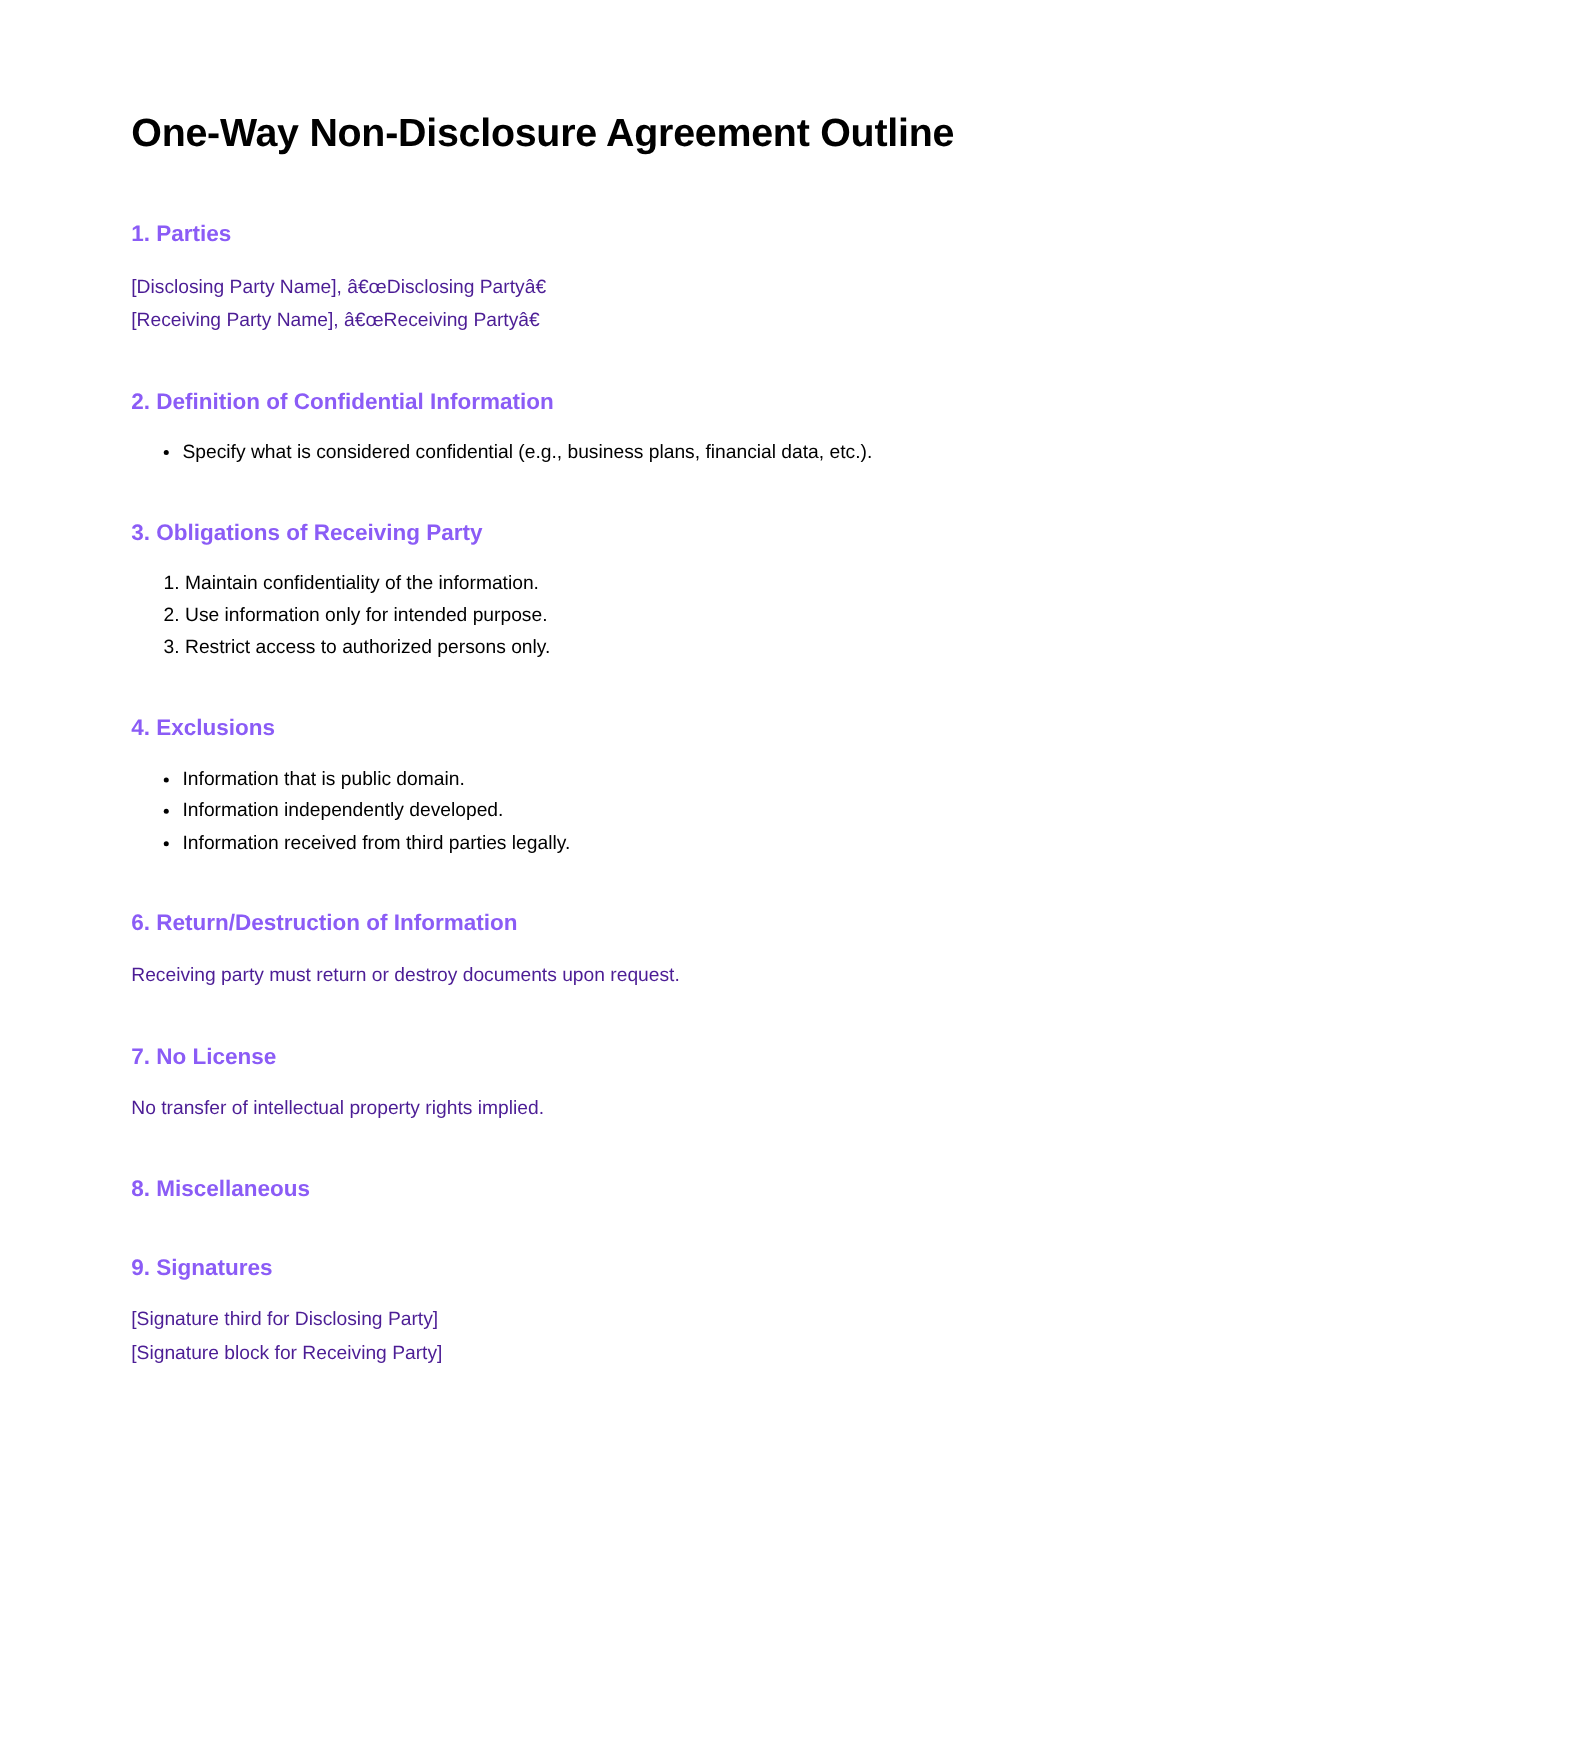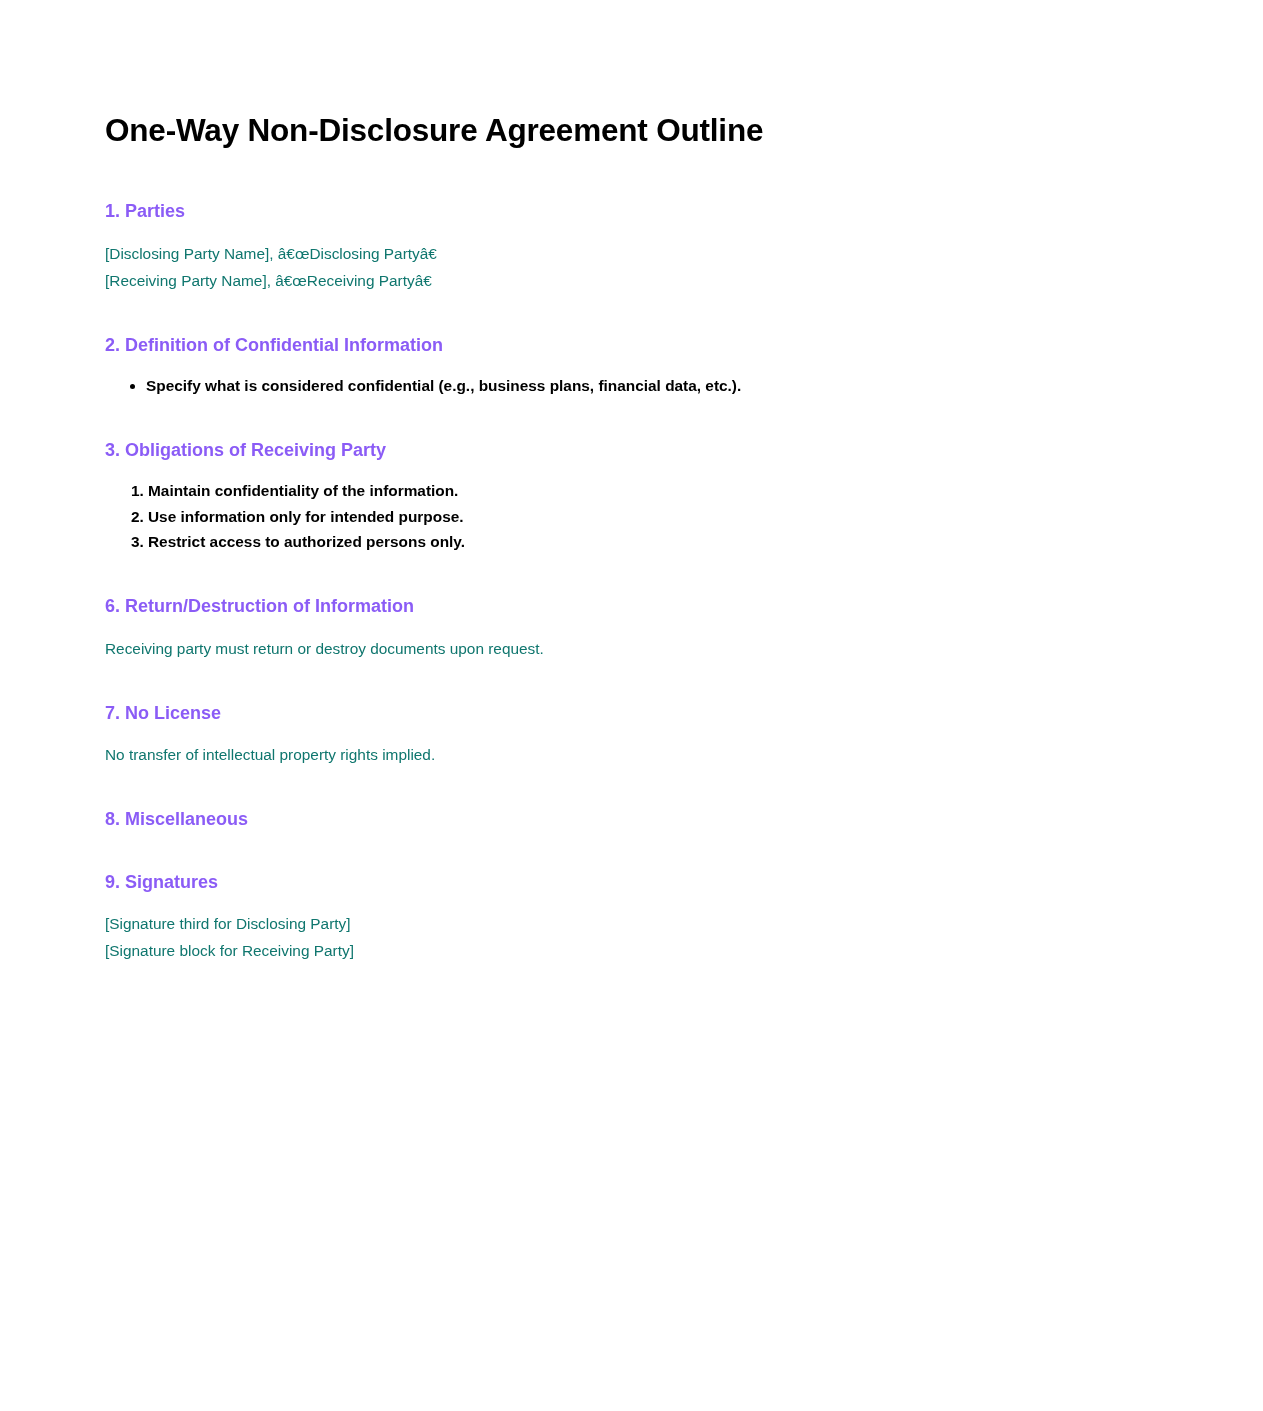--- a/index.html
+++ b/index.html
@@ -15,21 +15,21 @@
   }
   .page {
     width: 1263px;
     min-height: 1411px;
     box-sizing: border-box;
     background: #ffffff;
     position: relative;
     overflow: hidden;
   }
   .doc {
-    padding: 112px 105px 100px 105px;
+    padding: 88px 105px 100px 105px;
     box-sizing: border-box;
   }
   h1.doc-title {
     font-family: "Liberation Sans", sans-serif;
     font-size: 31.5px;
     font-weight: bold;
     line-height: 1.18;
     letter-spacing: -0.2px;
     margin: 0 0 0 0;
     color: #000000;
@@ -49,21 +49,21 @@
     color: #8b5cf6;
   }
   h1.doc-title + .section > h2.section-heading {
     margin-top: 51px;
   }
   p.body-text {
     font-family: "Liberation Sans", sans-serif;
     font-size: 15.4px;
     line-height: 27px;
     margin: 17px 0 0 0;
-    color: #0f766e;
+    color: #4c1d95;
   }
   p.body-text .line {
     display: block;
   }
   ul.bullet-list,
   ol.number-list {
     font-family: "Liberation Sans", sans-serif;
     font-size: 15.4px;
     line-height: 25.6px;
     margin: 17px 0 0 0;
@@ -74,21 +74,20 @@
     list-style-type: disc;
   }
   ol.number-list {
     list-style-type: decimal;
     padding-left: 43px;
   }
   ul.bullet-list > li,
   ol.number-list > li {
     margin: 0;
     padding: 0;
-    font-weight: bold;
   }
   .mojibake {
     font-family: "Liberation Sans", sans-serif;
   }
 </style>
 </head>
 <body>
 
 <div class="page">
   <article class="doc">
@@ -112,20 +111,28 @@
 
     <section class="section">
       <h2 class="section-heading">3. Obligations of Receiving Party</h2>
       <ol class="number-list">
         <li>Maintain confidentiality of the information.</li>
         <li>Use information only for intended purpose.</li>
         <li>Restrict access to authorized persons only.</li>
       </ol>
     </section>
 
+    <section class="section">
+      <h2 class="section-heading">4. Exclusions</h2>
+      <ul class="bullet-list">
+        <li>Information that is public domain.</li>
+        <li>Information independently developed.</li>
+        <li>Information received from third parties legally.</li>
+      </ul>
+    </section>
 
     <section class="section">
     </section>
 
     <section class="section">
       <h2 class="section-heading">6. Return/Destruction of Information</h2>
       <p class="body-text">Receiving party must return or destroy documents upon request.</p>
     </section>
 
     <section class="section">

